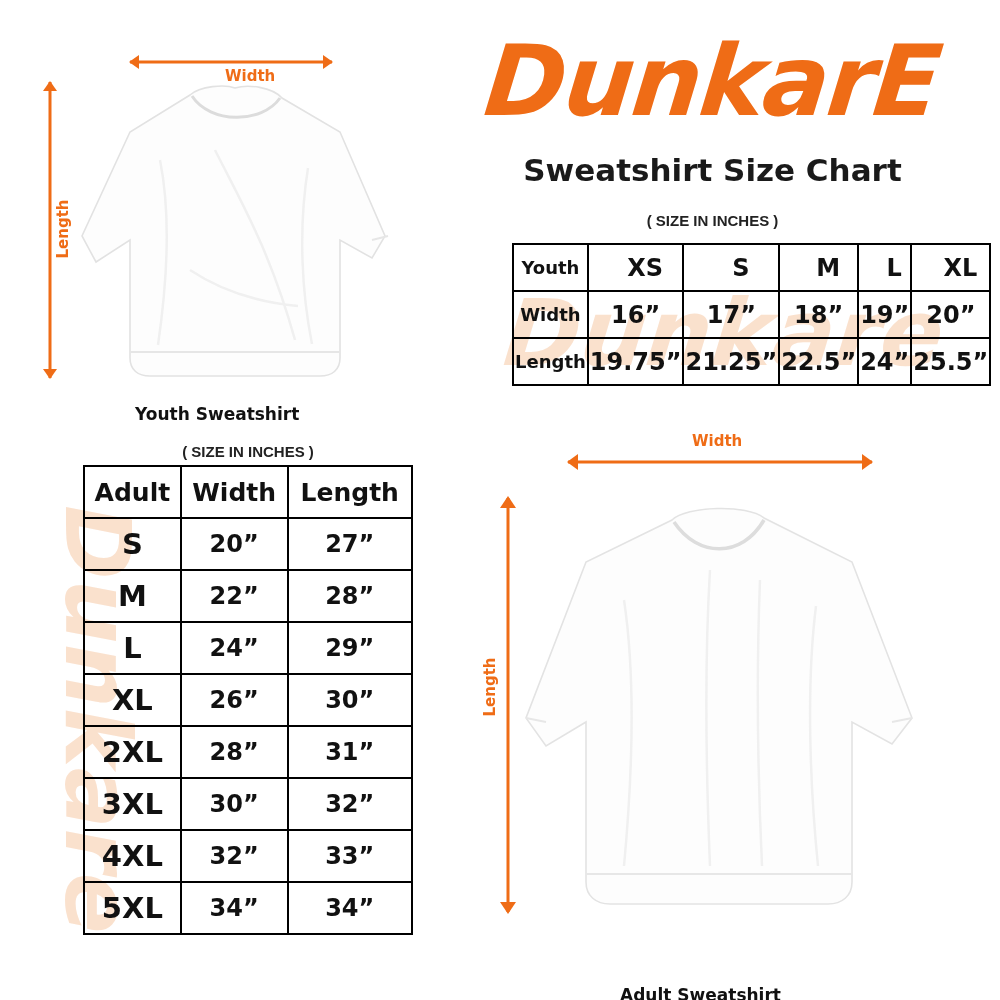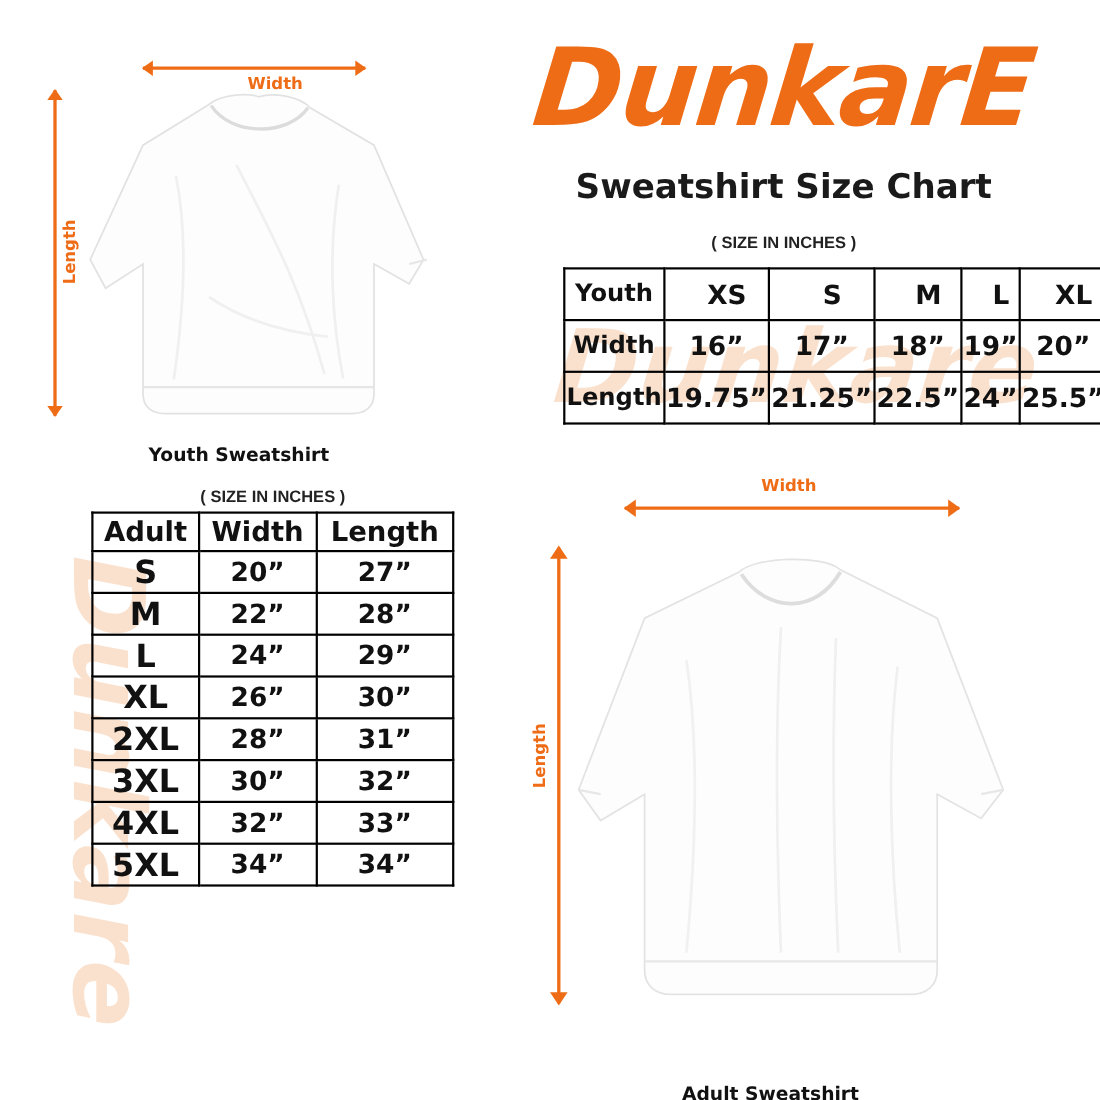--- a/index.html
+++ b/index.html
@@ -82,27 +82,27 @@
     text-align:center;
     font-family:"DejaVu Sans", sans-serif;
     font-weight:bold;
     color:#111;
     background:transparent;
   }
 
   
   #youth-table { left:512px; top:243px; width:463px; }
   #youth-table td { height:47px; }
-  #youth-table .lbl { font-size:22px; width:113px; }
+  #youth-table .lbl { font-size:18px; width:113px; }
   #youth-table .hdr { font-size:24px;padding-left:20px; }
   #youth-table .val { font-size:24px; }
 
   
   #adult-table { left:83px; top:465px; width:330px; }
-  #adult-table td { height:35px; }
+  #adult-table td { height:52px; }
   #adult-table .hdr { font-size:25px; }
   #adult-table .sz  { font-size:29px; }
   #adult-table .val { font-size:24px; }
 
   .size-note-left {
     position:absolute; left:83px; top:443px; width:330px;
     text-align:center; font-size:15px; font-weight:bold; color:#222;
   }
 
   

